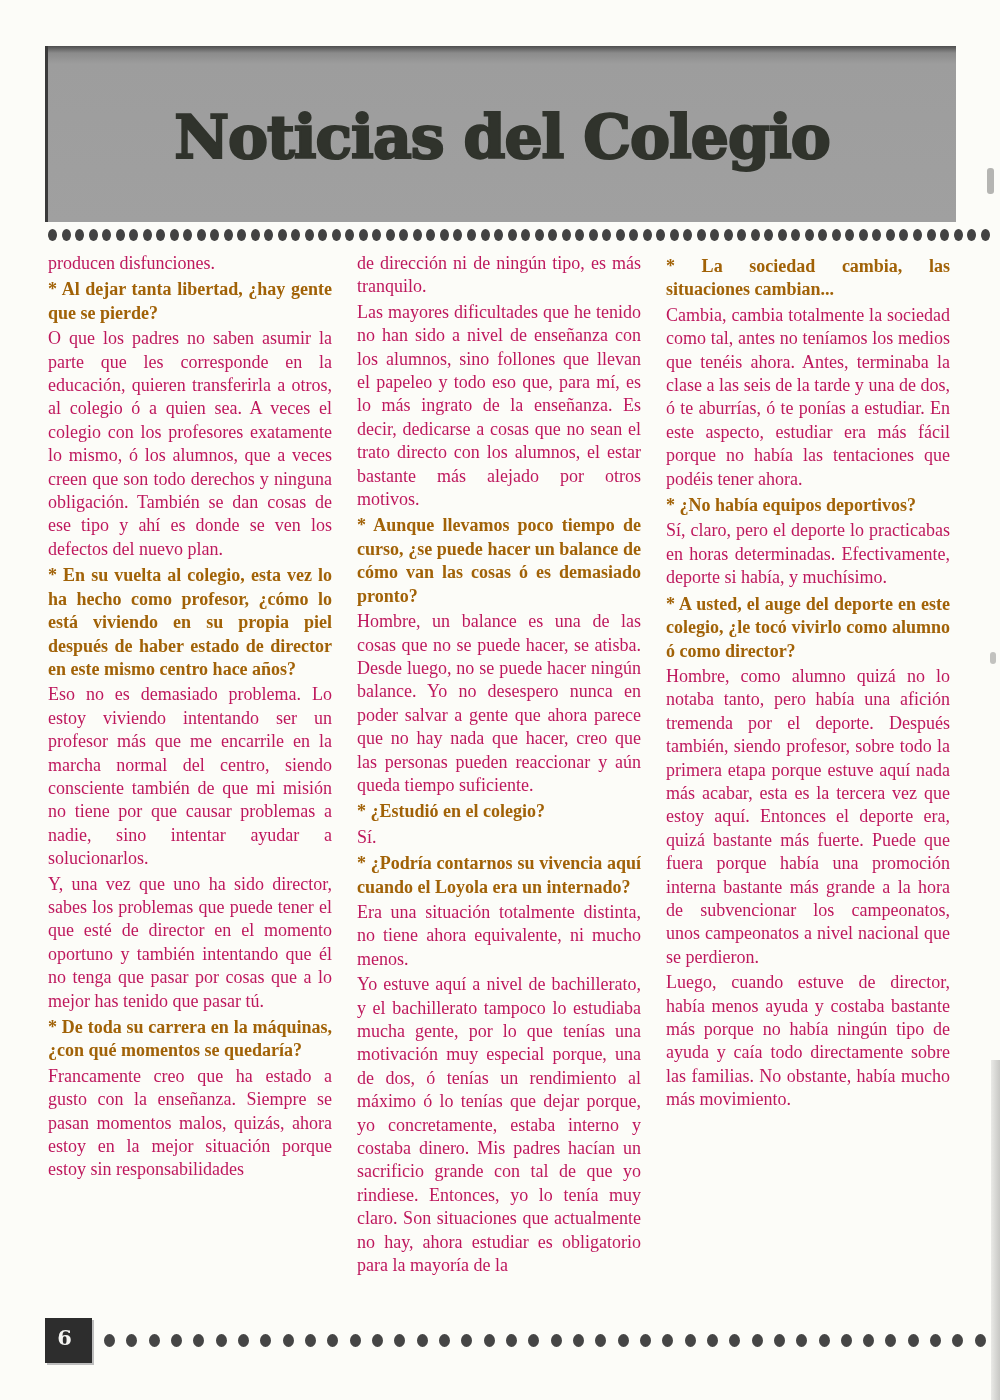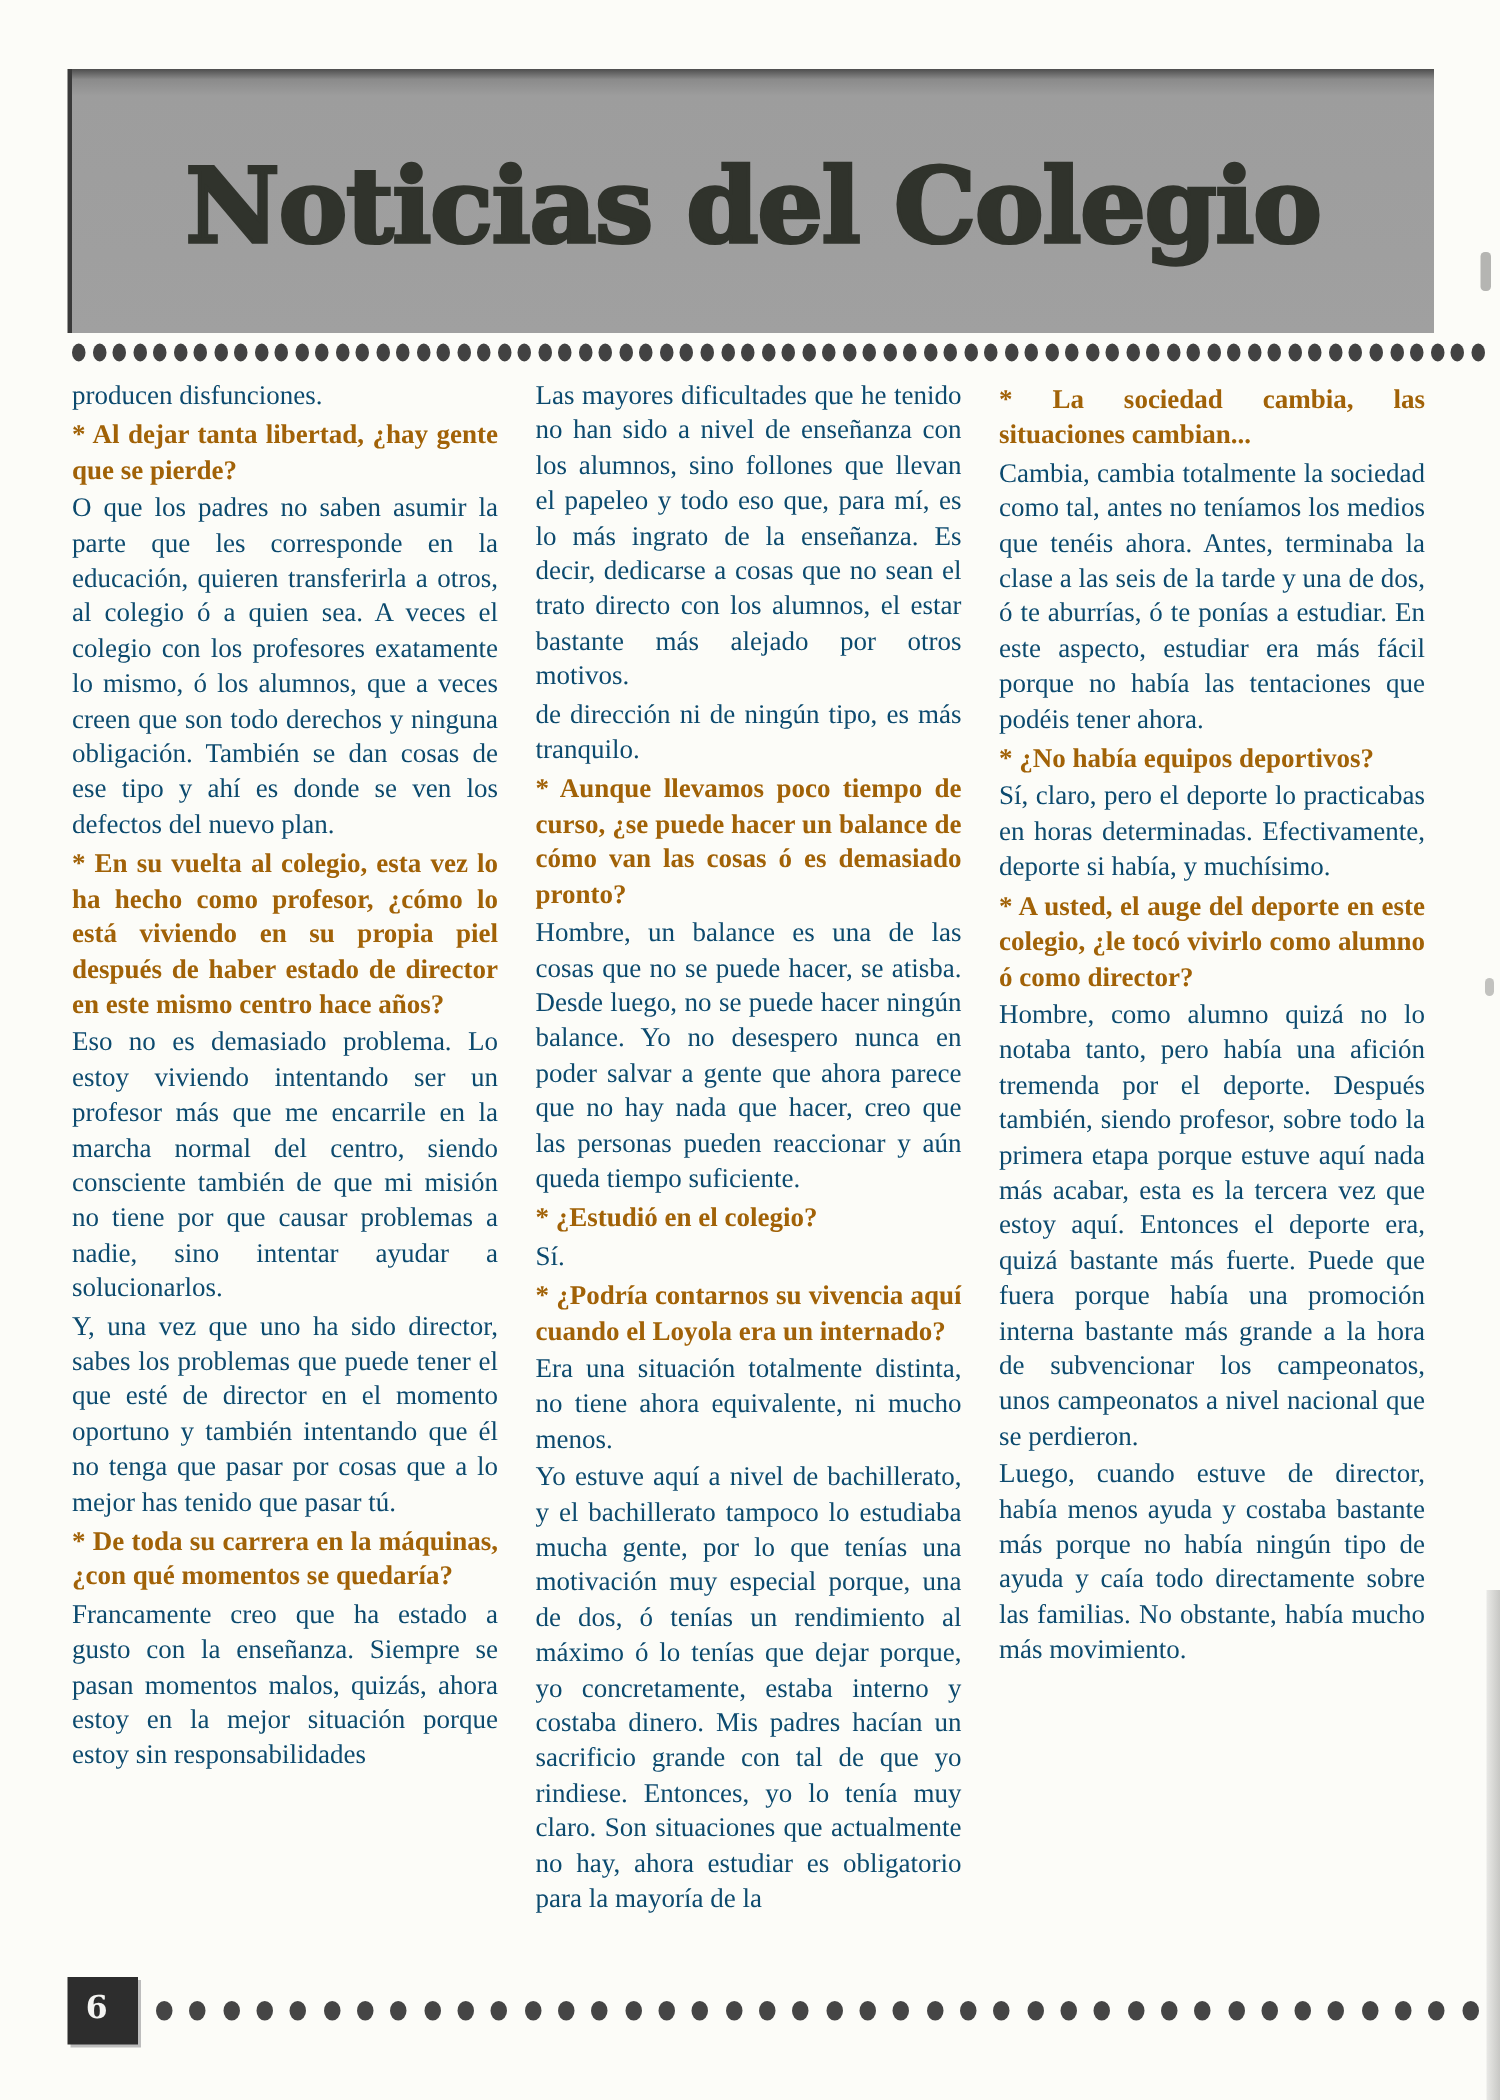--- a/index.html
+++ b/index.html
@@ -10,21 +10,21 @@
   }
   .banner{
     position:absolute;left:45px;top:46px;width:908px;height:176px;
     background:linear-gradient(180deg,#4e4e4e 0px,#8b8b8b 7px,#9d9d9d 18px,#a0a0a0 100%);
     border-left:3px solid #3a3a3a;
     display:flex;align-items:center;justify-content:center;
   }
   .banner-title{
     font-family:"DejaVu Serif", serif;
     font-weight:bold;
-    font-size:69px;
+    font-size:60px;
     letter-spacing:-1px;
     color:#30332c;
     -webkit-text-stroke:2.2px #30332c;
     padding-bottom:10px;
     white-space:nowrap;
     margin-top:16px;
   }
   .dots-row{
     position:absolute;display:flex;justify-content:space-between;align-items:center;
   }
@@ -35,21 +35,21 @@
   .columns{
     position:absolute;left:48px;top:252px;width:902px;height:1072px;
     display:grid;grid-template-columns:1fr 1fr 1fr;column-gap:25px;
     overflow:hidden;
   }
   .col{overflow:hidden;}
   .col p{
     margin:0 0 2px 0;
     font-size:18px;line-height:23.4px;
     text-align:justify;
-    color:#0c4a6e;
+    color:#be185d;
   }
   .col p.q{
     font-weight:bold;
     margin:3px 0 2px 0;
     color:#a16207;
   }
   .page-num-box{
     position:absolute;left:45px;top:1318px;width:47px;height:45px;
     background:#2d2d2d;
     box-shadow:2px 2px 0 #bdbdbd;
@@ -155,22 +155,22 @@
       <p class="">producen disfunciones.</p>
       <p class="q">* Al dejar tanta libertad, ¿hay gente que se pierde?</p>
       <p class="">O que los padres no saben asumir la parte que les corresponde en la educación, quieren transferirla a otros, al colegio ó a quien sea. A veces el colegio con los profesores exatamente lo mismo, ó los alumnos, que a veces creen que son todo derechos y ninguna obligación. También se dan cosas de ese tipo y ahí es donde se ven los defectos del nuevo plan.</p>
       <p class="q">* En su vuelta al colegio, esta vez lo ha hecho como profesor, ¿cómo lo está viviendo en su propia piel después de haber estado de director en este mismo centro hace años?</p>
       <p class="">Eso no es demasiado problema. Lo estoy viviendo intentando ser un profesor más que me encarrile en la marcha normal del centro, siendo consciente también de que mi misión no tiene por que causar problemas a nadie, sino intentar ayudar a solucionarlos.</p>
       <p class="">Y, una vez que uno ha sido director, sabes los problemas que puede tener el que esté de director en el momento oportuno y también intentando que él no tenga que pasar por cosas que a lo mejor has tenido que pasar tú.</p>
       <p class="q">* De toda su carrera en la máquinas, ¿con qué momentos se quedaría?</p>
       <p class="">Francamente creo que ha estado a gusto con la enseñanza. Siempre se pasan momentos malos, quizás, ahora estoy en la mejor situación porque estoy sin responsabilidades</p>
     </div>
     <div class="col">
+      <p class="">de dirección ni de ningún tipo, es más tranquilo.</p>
       <p class="">Las mayores dificultades que he tenido no han sido a nivel de enseñanza con los alumnos, sino follones que llevan el papeleo y todo eso que, para mí, es lo más ingrato de la enseñanza. Es decir, dedicarse a cosas que no sean el trato directo con los alumnos, el estar bastante más alejado por otros motivos.</p>
-      <p class="">de dirección ni de ningún tipo, es más tranquilo.</p>
       <p class="q">* Aunque llevamos poco tiempo de curso, ¿se puede hacer un balance de cómo van las cosas ó es demasiado pronto?</p>
       <p class="">Hombre, un balance es una de las cosas que no se puede hacer, se atisba. Desde luego, no se puede hacer ningún balance. Yo no desespero nunca en poder salvar a gente que ahora parece que no hay nada que hacer, creo que las personas pueden reaccionar y aún queda tiempo suficiente.</p>
       <p class="q">* ¿Estudió en el colegio?</p>
       <p class="">Sí.</p>
       <p class="q">* ¿Podría contarnos su vivencia aquí cuando el Loyola era un internado?</p>
       <p class="">Era una situación totalmente distinta, no tiene ahora equivalente, ni mucho menos.</p>
       <p class="">Yo estuve aquí a nivel de bachillerato, y el bachillerato tampoco lo estudiaba mucha gente, por lo que tenías una motivación muy especial porque, una de dos, ó tenías un rendimiento al máximo ó lo tenías que dejar porque, yo concretamente, estaba interno y costaba dinero. Mis padres hacían un sacrificio grande con tal de que yo rindiese. Entonces, yo lo tenía muy claro. Son situaciones que actualmente no hay, ahora estudiar es obligatorio para la mayoría de la</p>
     </div>
     <div class="col">
       <p class="q">* La sociedad cambia, las situaciones cambian...</p>

